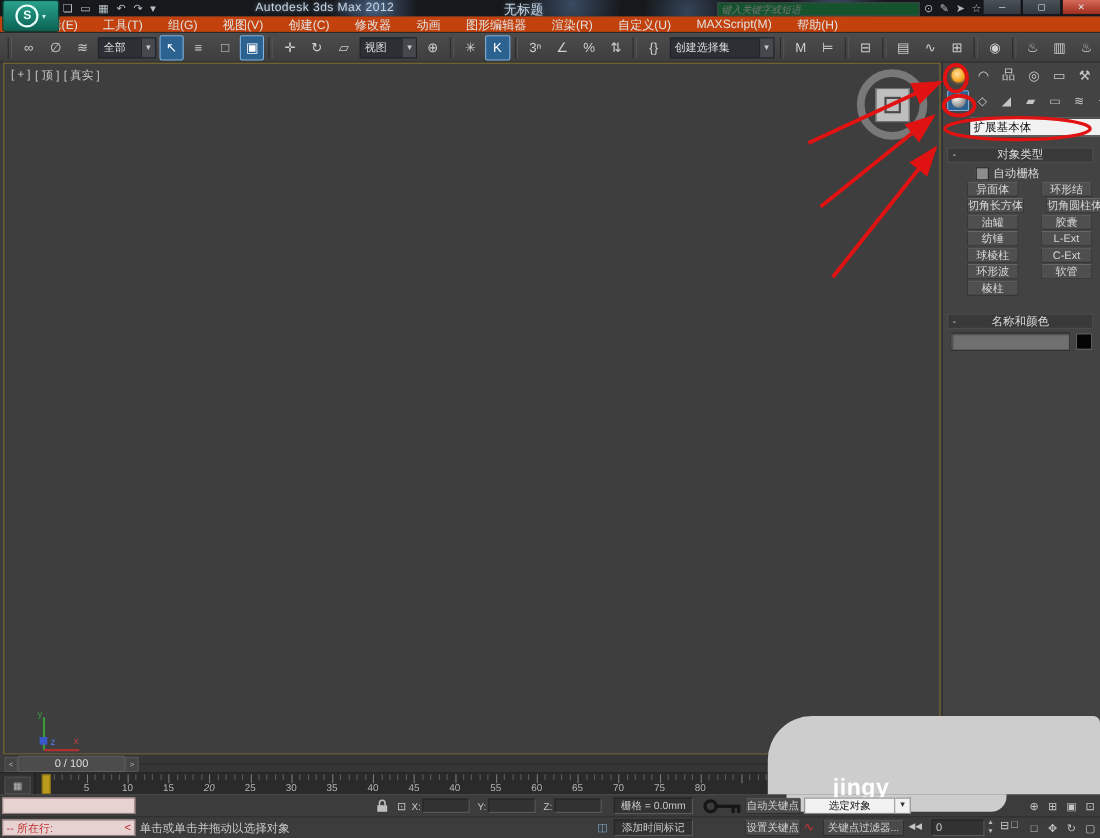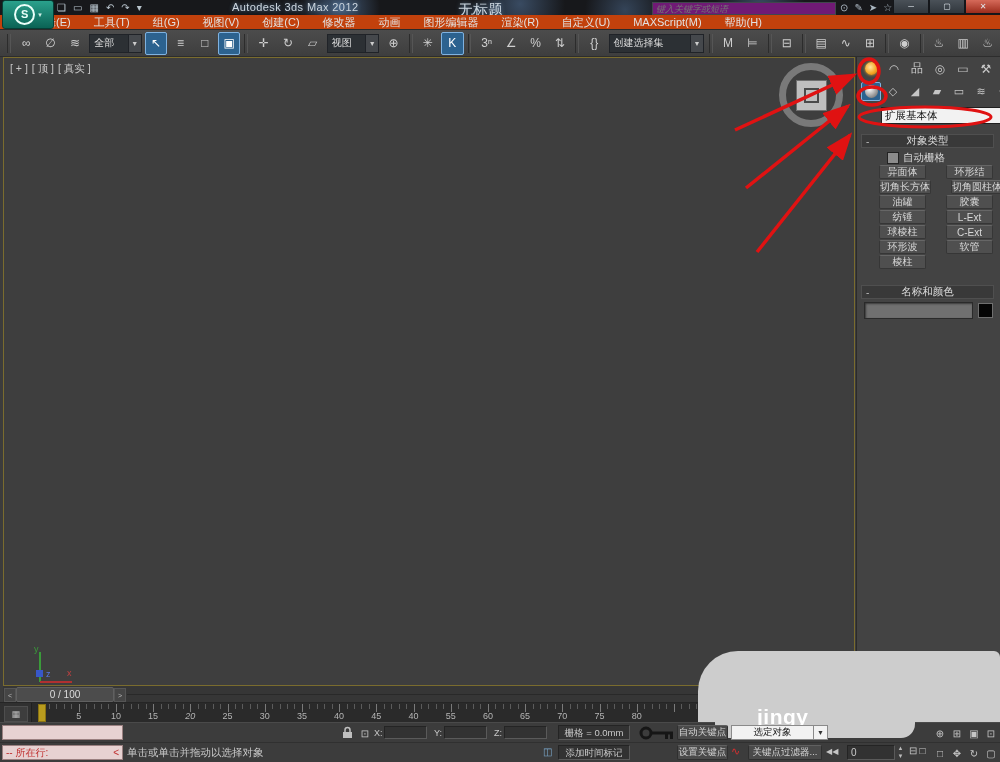--- a/index.html
+++ b/index.html
@@ -15,22 +15,22 @@
                      radial-gradient(circle at 625px 10px,rgba(120,170,230,.3),transparent 40px),
                      radial-gradient(circle at 760px 6px,rgba(120,170,230,.35),transparent 45px);}
   #appbtn{left:2px;top:0;width:50px;height:27px;z-index:40;border-radius:3px;
     background:linear-gradient(#2aa18c,#0b6355);border:1px solid #063f36;
     display:flex;align-items:center;justify-content:center;color:#eafff9;}
   #appbtn .logo{width:17px;height:17px;border:2px solid #eafff9;border-radius:50%;
     font-size:11px;font-weight:bold;line-height:16px;text-align:center;}
   #appbtn .dd{font-size:7px;margin-left:3px;color:#cfeee6;}
   #quickaccess{left:57px;top:0;height:15px;display:flex;align-items:center;gap:7px;color:#b9c5ce;font-size:10px;}
   #apptitle{left:232px;top:1px;font-size:11px;color:#ccd6df;letter-spacing:.4px;text-shadow:0 0 4px rgba(140,190,240,.6);}
-  #doctitle{left:458px;top:1px;font-size:15px;color:#ccd6df;text-shadow:0 0 4px rgba(140,190,240,.6);}
-  #searchbox{left:652px;top:2px;width:176px;height:11px;background:#701a75;border:1px solid #41464d;
+  #doctitle{left:458px;top:1px;font-size:12px;color:#ccd6df;text-shadow:0 0 4px rgba(140,190,240,.6);}
+  #searchbox{left:652px;top:2px;width:176px;height:11px;background:#14532d;border:1px solid #41464d;
     color:#9aa3ab;font-size:9px;font-style:italic;padding:0 3px;font-family:"Liberation Sans",sans-serif;}
   #searchicons{left:840px;top:0;height:15px;display:flex;align-items:center;gap:6px;color:#aab6c0;font-size:10px;}
   #winbtns{left:893px;top:0;display:flex;}
   .winbtn{width:34px;height:13px;display:flex;align-items:center;justify-content:center;
     font-size:8px;color:#dfe6ec;background:linear-gradient(#4a5158,#31373d);border:1px solid #14161a;border-top:none;}
   .winbtn.close{background:linear-gradient(#d66a5a,#9c2c1c);}
 
   
   #menubar{left:0;top:15px;width:1000px;height:15px;background:#c2410c;border-bottom:1px solid #2a2a2a;
     display:flex;align-items:center;gap:23px;padding-left:34px;box-sizing:border-box;}

